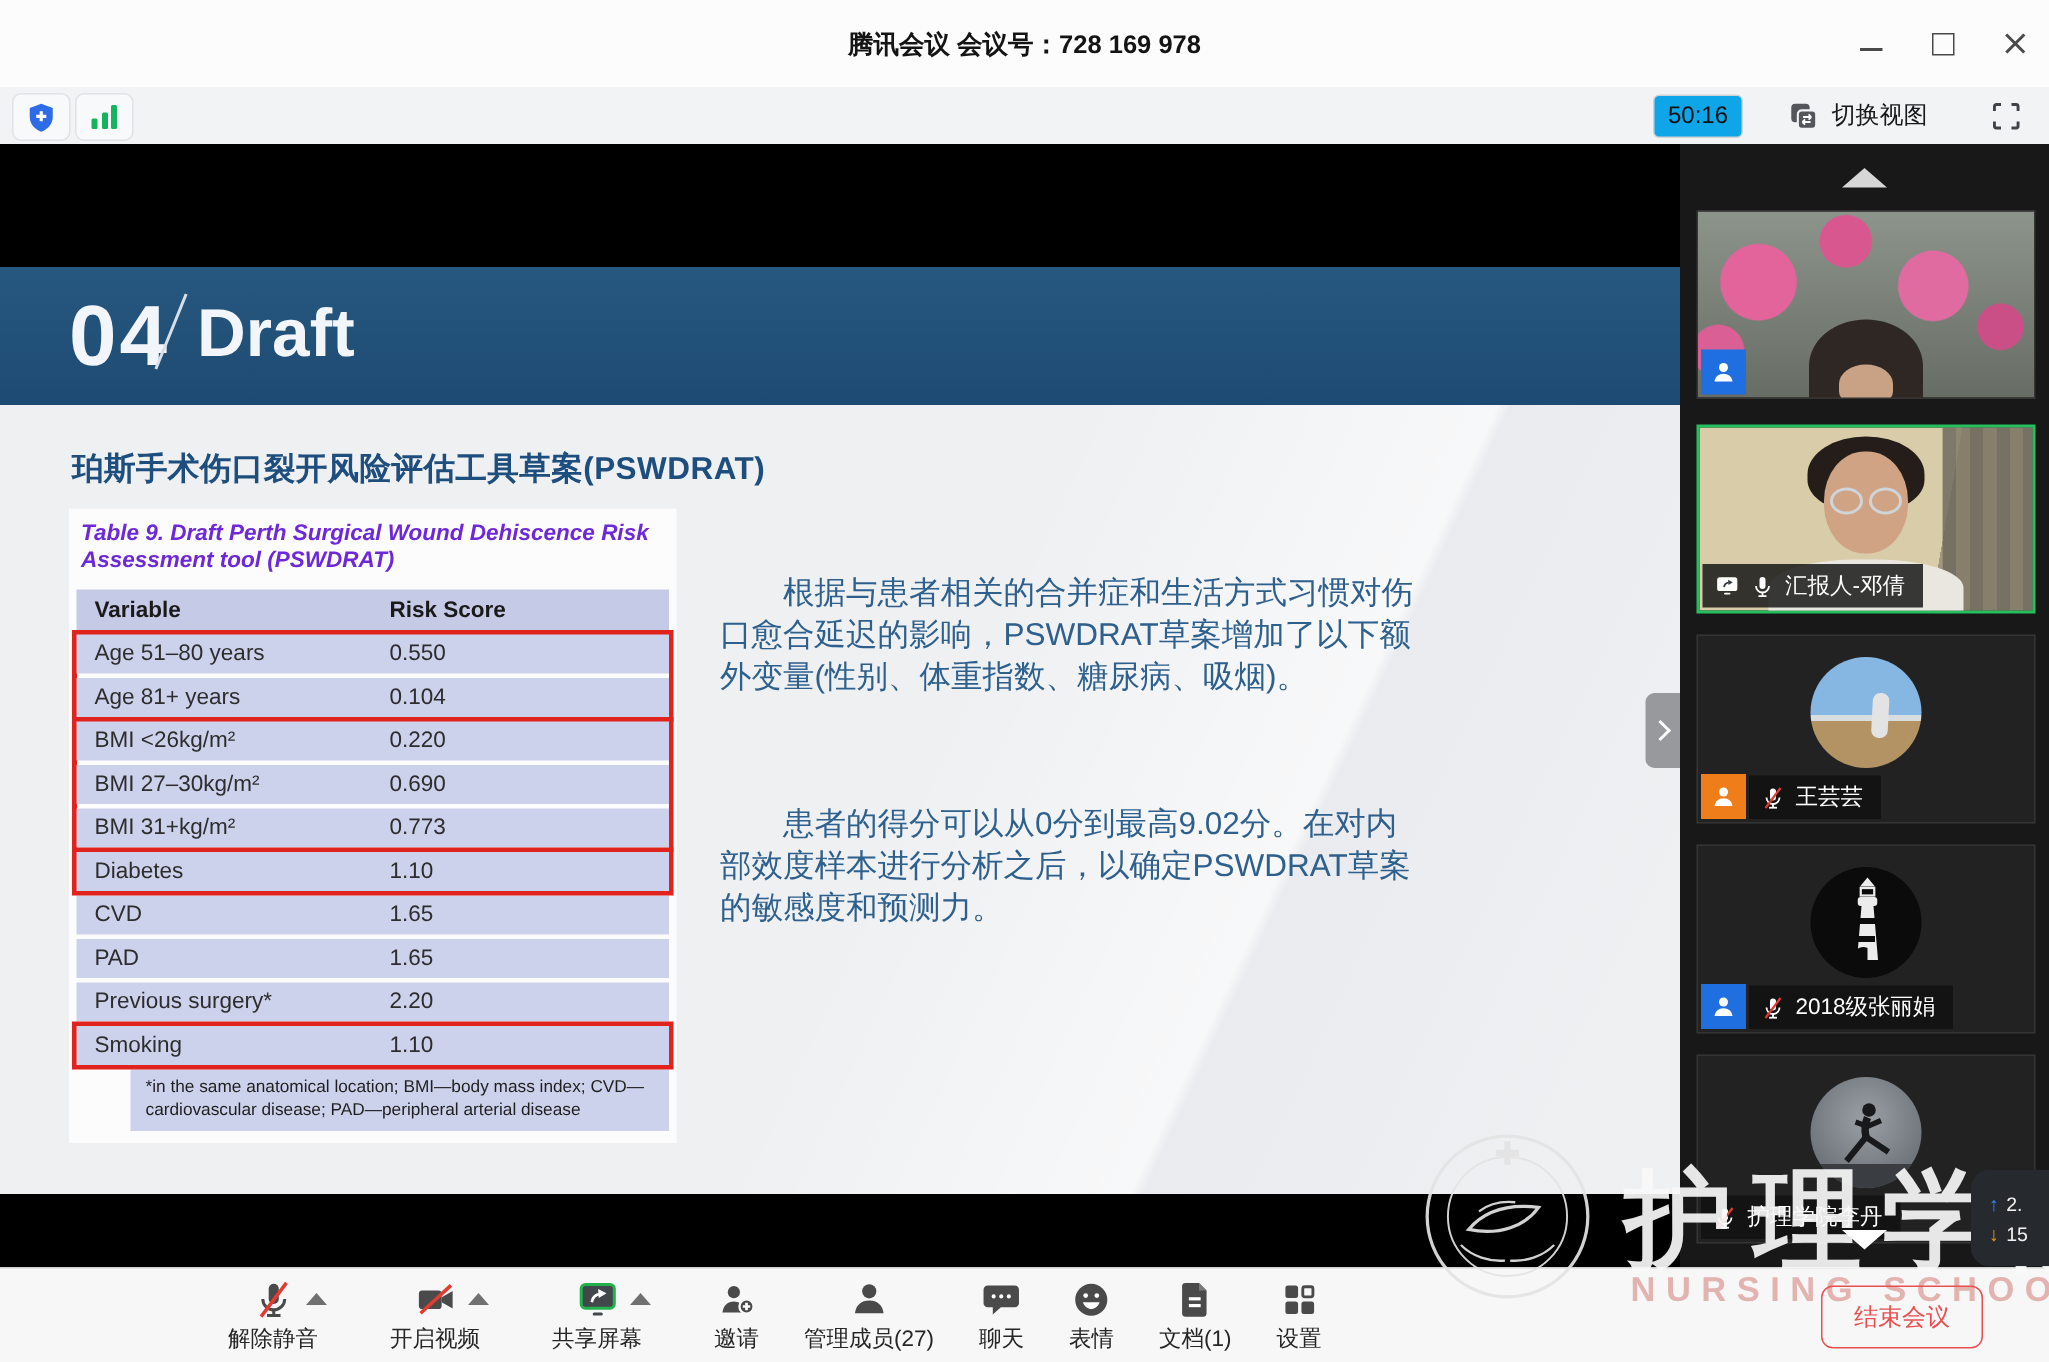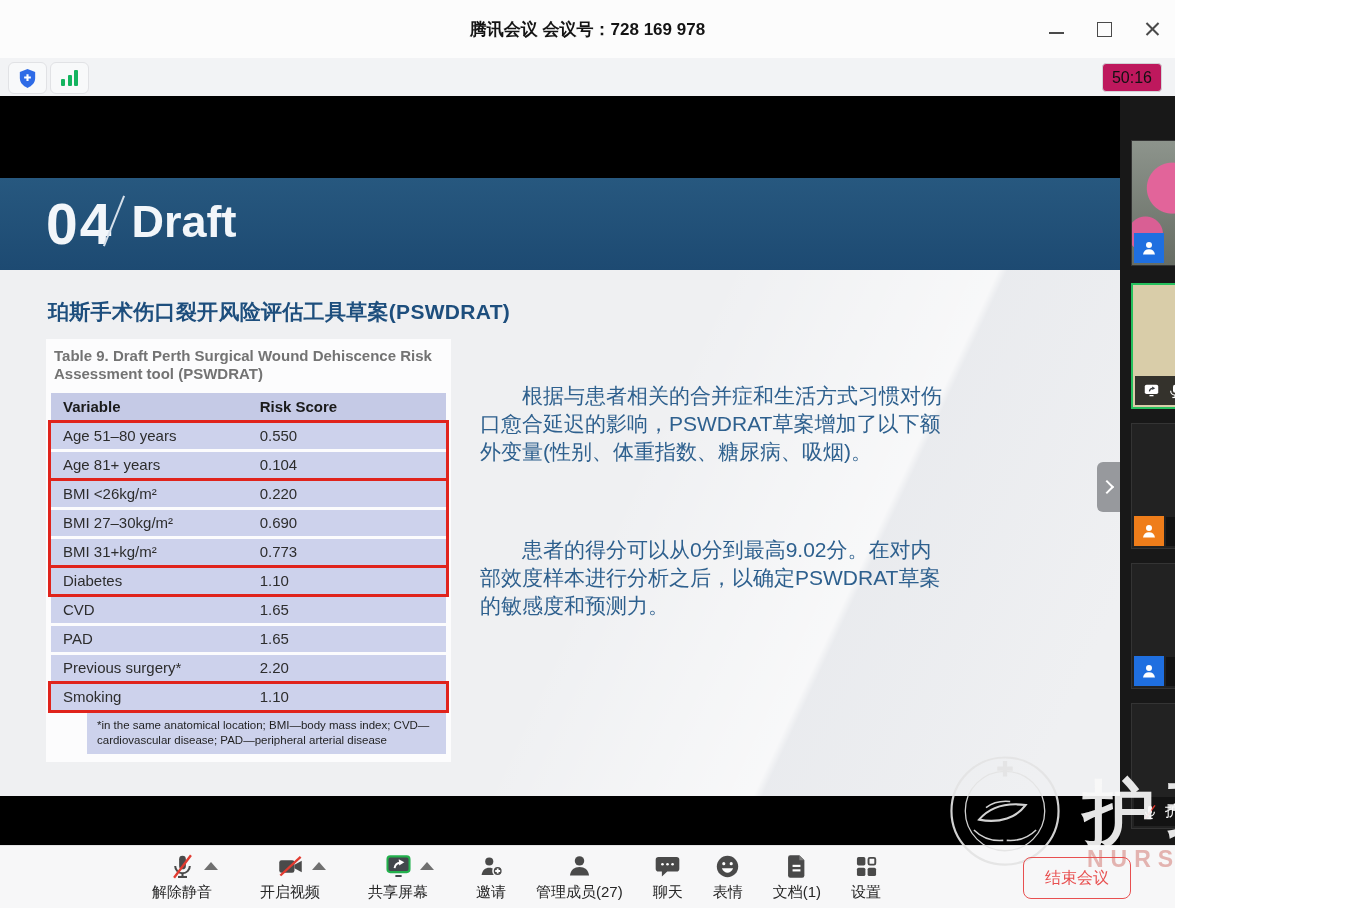--- a/index.html
+++ b/index.html
@@ -1,16 +1,16 @@
 <!DOCTYPE html>
 <html><head>
 <meta charset="utf-8">
 <style>
   html,body{margin:0;padding:0;}
-  .app{position:relative;width:1175px;height:908px;background:#fff;overflow:hidden;
+  .app{position:relative;width:1366px;height:908px;background:#fff;overflow:hidden;
        font-family:"Liberation Sans","DejaVu Sans",sans-serif;-webkit-font-smoothing:antialiased;}
 
   
   .titlebar{position:absolute;top:0;left:0;right:0;height:58px;background:#fcfcfc;border-bottom:1px solid #ededed;}
   .win-title{position:absolute;inset:0;display:flex;align-items:center;justify-content:center;
              font-size:17px;font-weight:700;color:#141414;}
   .win-controls{position:absolute;right:14px;top:0;height:58px;display:flex;align-items:center;gap:30px;}
   .wc{width:18px;height:18px;display:flex;align-items:center;justify-content:center;cursor:default;}
   .wc-min{width:15px;height:2px;background:#4a4a4a;align-self:center;margin-top:8px;}
   .wc-max{width:13px;height:13px;border:1.7px solid #4a4a4a;}
@@ -18,40 +18,40 @@
   .wc-close::before,.wc-close::after{content:"";position:absolute;left:-1px;top:6.5px;width:17px;height:1.9px;background:#4a4a4a;}
   .wc-close::before{transform:rotate(45deg);} .wc-close::after{transform:rotate(-45deg);}
 
   
   .statusbar{position:absolute;top:58px;left:0;right:0;height:38px;background:#f2f3f5;}
   .chip{position:absolute;top:4px;width:37px;height:30px;border:1px solid #e1e2e5;border-radius:6px;
         background:#f8f9fa;display:flex;align-items:center;justify-content:center;}
   .chip.c1{left:8px;} .chip.c2{left:50px;}
   .sigbars{display:flex;align-items:flex-end;gap:2.5px;height:16px;}
   .sigbars i{display:block;width:4px;background:#14b45f;border-radius:1px;}
-  .timer{position:absolute;left:1102px;top:5px;width:58px;height:27px;background:#be185d;border:1px solid #d2d3d6;
+  .timer{position:absolute;left:1102px;top:5px;width:58px;height:27px;background:#0ea5e9;border:1px solid #d2d3d6;
          border-radius:4px;display:flex;align-items:center;justify-content:center;font-size:16px;color:#111;}
   .switch-view{position:absolute;left:1192px;top:5px;height:28px;display:flex;align-items:center;gap:8px;
                font-size:16px;color:#17181a;cursor:default;}
   .fullscreen{position:absolute;left:1327px;top:9px;width:21px;height:21px;}
 
   
   .share{position:absolute;top:96px;left:0;width:1120px;height:749px;background:#000;overflow:hidden;}
   .slide-banner{position:absolute;top:82px;left:0;width:100%;height:92px;
                 background:linear-gradient(#27587f,#1d4a72);display:flex;align-items:center;padding-left:46px;box-sizing:border-box;}
   .num04{font-size:57px;font-weight:700;color:#f2f6fa;letter-spacing:2px;}
   .slash{display:inline-block;width:2px;height:54px;background:#d6e0ea;transform:rotate(22deg);margin:-6px 16px 0 0;}
   .banner-title{font-size:45px;font-weight:600;color:#f2f6fa;margin-top:-4px;}
   .slide-body{position:absolute;top:174px;left:0;width:100%;height:526px;background:#eff0f2;}
   .slide-body::before{content:"";position:absolute;right:0;top:0;width:60%;height:100%;
      background:linear-gradient(115deg,rgba(255,255,255,0) 30%,rgba(255,255,255,.55) 60%,rgba(230,232,236,.6) 61%,rgba(255,255,255,0) 90%);}
   .slide-heading{position:absolute;left:48px;top:28px;font-size:21px;font-weight:700;color:#1d4e7d;letter-spacing:.3px;}
 
   .tablecard{position:absolute;left:46px;top:69px;width:405px;background:#fcfcfd;padding:6px 5px 8px 5px;box-sizing:border-box;}
-  .t-caption{font-size:15px;line-height:1.22;font-weight:700;color:#737373;width:382px;margin:2px 3px 9px 3px;}
+  .t-caption{font-size:15px;line-height:1.22;font-weight:700;color:#6d28d9;width:382px;margin:2px 3px 9px 3px;font-style:italic;}
   .t-headrow{display:flex;background:#c5cae6;padding:5px 12px;font-size:15px;font-weight:700;color:#1a1a1a;}
   .t-headrow .c1{width:53%;} .t-headrow .c2{flex:1;}
   .tgroup{margin-top:3px;position:relative;}
   .tgroup.boxed{box-shadow:0 0 0 3px #e0231c;z-index:2;}
   .trow{display:flex;background:#cdd2ec;padding:4.5px 12px;font-size:15px;color:#2d2d2d;}
   .trow + .trow{margin-top:3px;}
   .trow .c1{width:53%;} .trow .c2{flex:1;}
   .t-foot{margin-top:3px;background:#cdd2ec;padding:5px 10px;font-size:11.5px;line-height:1.35;color:#1f1f1f;margin-left:36px;}
 
   .para{position:absolute;left:480px;width:468px;font-size:21px;line-height:1.34;color:#2e608e;text-indent:2em;}

